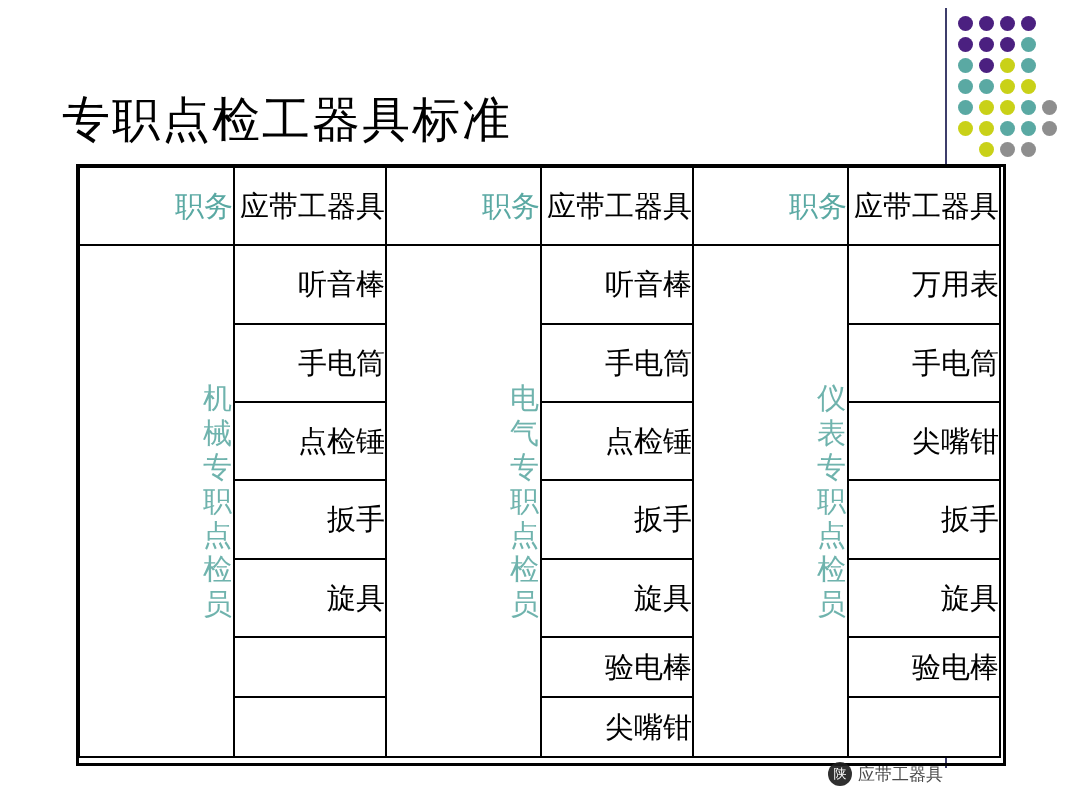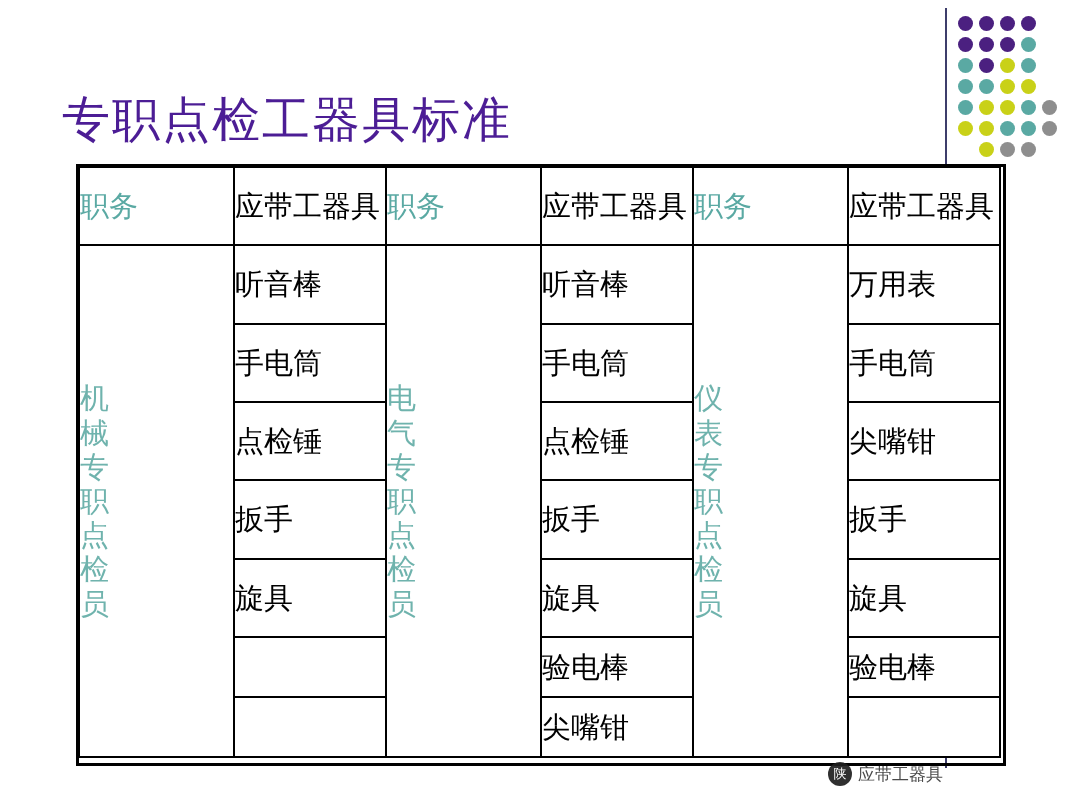--- a/index.html
+++ b/index.html
@@ -39,39 +39,39 @@
     background: #3d3d6b;
   }
 
   
   #page-title {
     position: absolute;
     left: 62px;
     top: 88px;
     font-size: 48px;
     letter-spacing: 2px;
-    color: #4c1d95;
+    color: #000000;
     font-family: "Liberation Serif", "DejaVu Serif", serif;
     white-space: nowrap;
   }
 
   
   #tools-table {
     position: absolute;
     left: 78px;
     top: 166px;
     width: 920px;
     height: 592px;
     border-collapse: collapse;
     table-layout: fixed;
     background: #ffffff;
   }
   #tools-table td {
     border: 2px solid #000000;
-    text-align: left;
+    text-align: right;
     vertical-align: middle;
     font-size: 29px;
     color: #000000;
     padding: 0;
     line-height: 1.25;
   }
   #tools-table td.role-head {
     color: #5aa9a3;
     font-size: 29px;
   }

